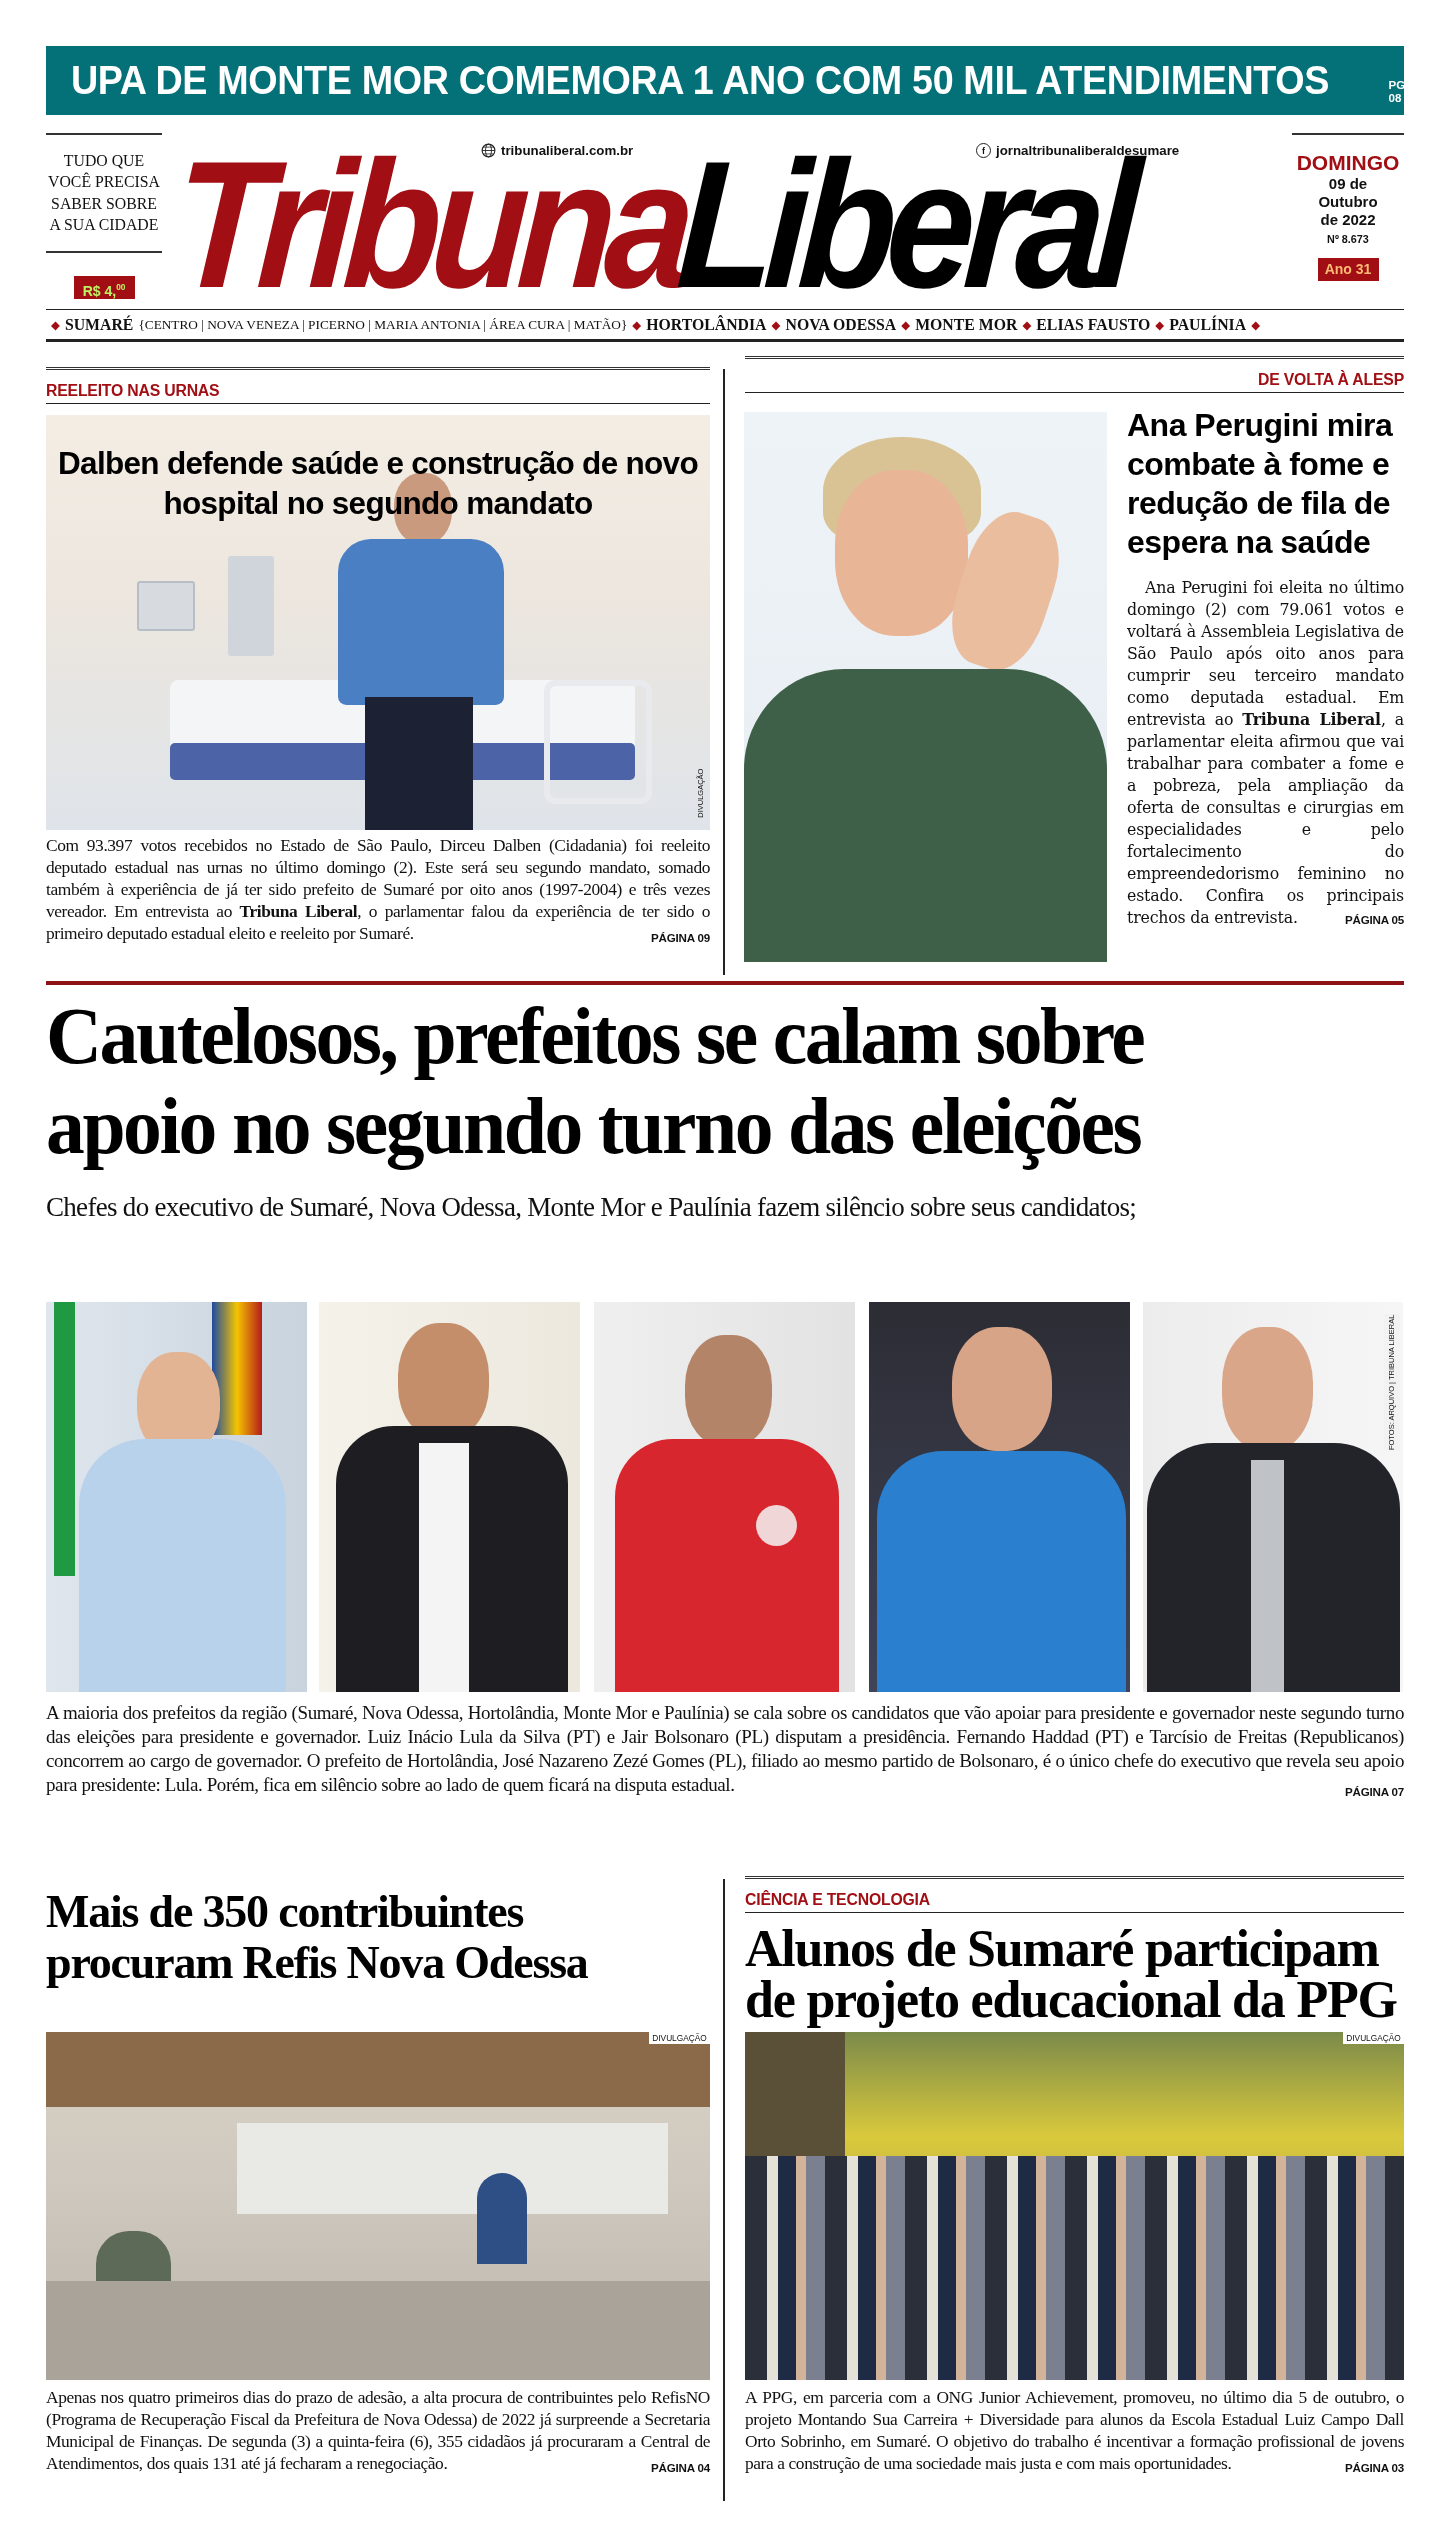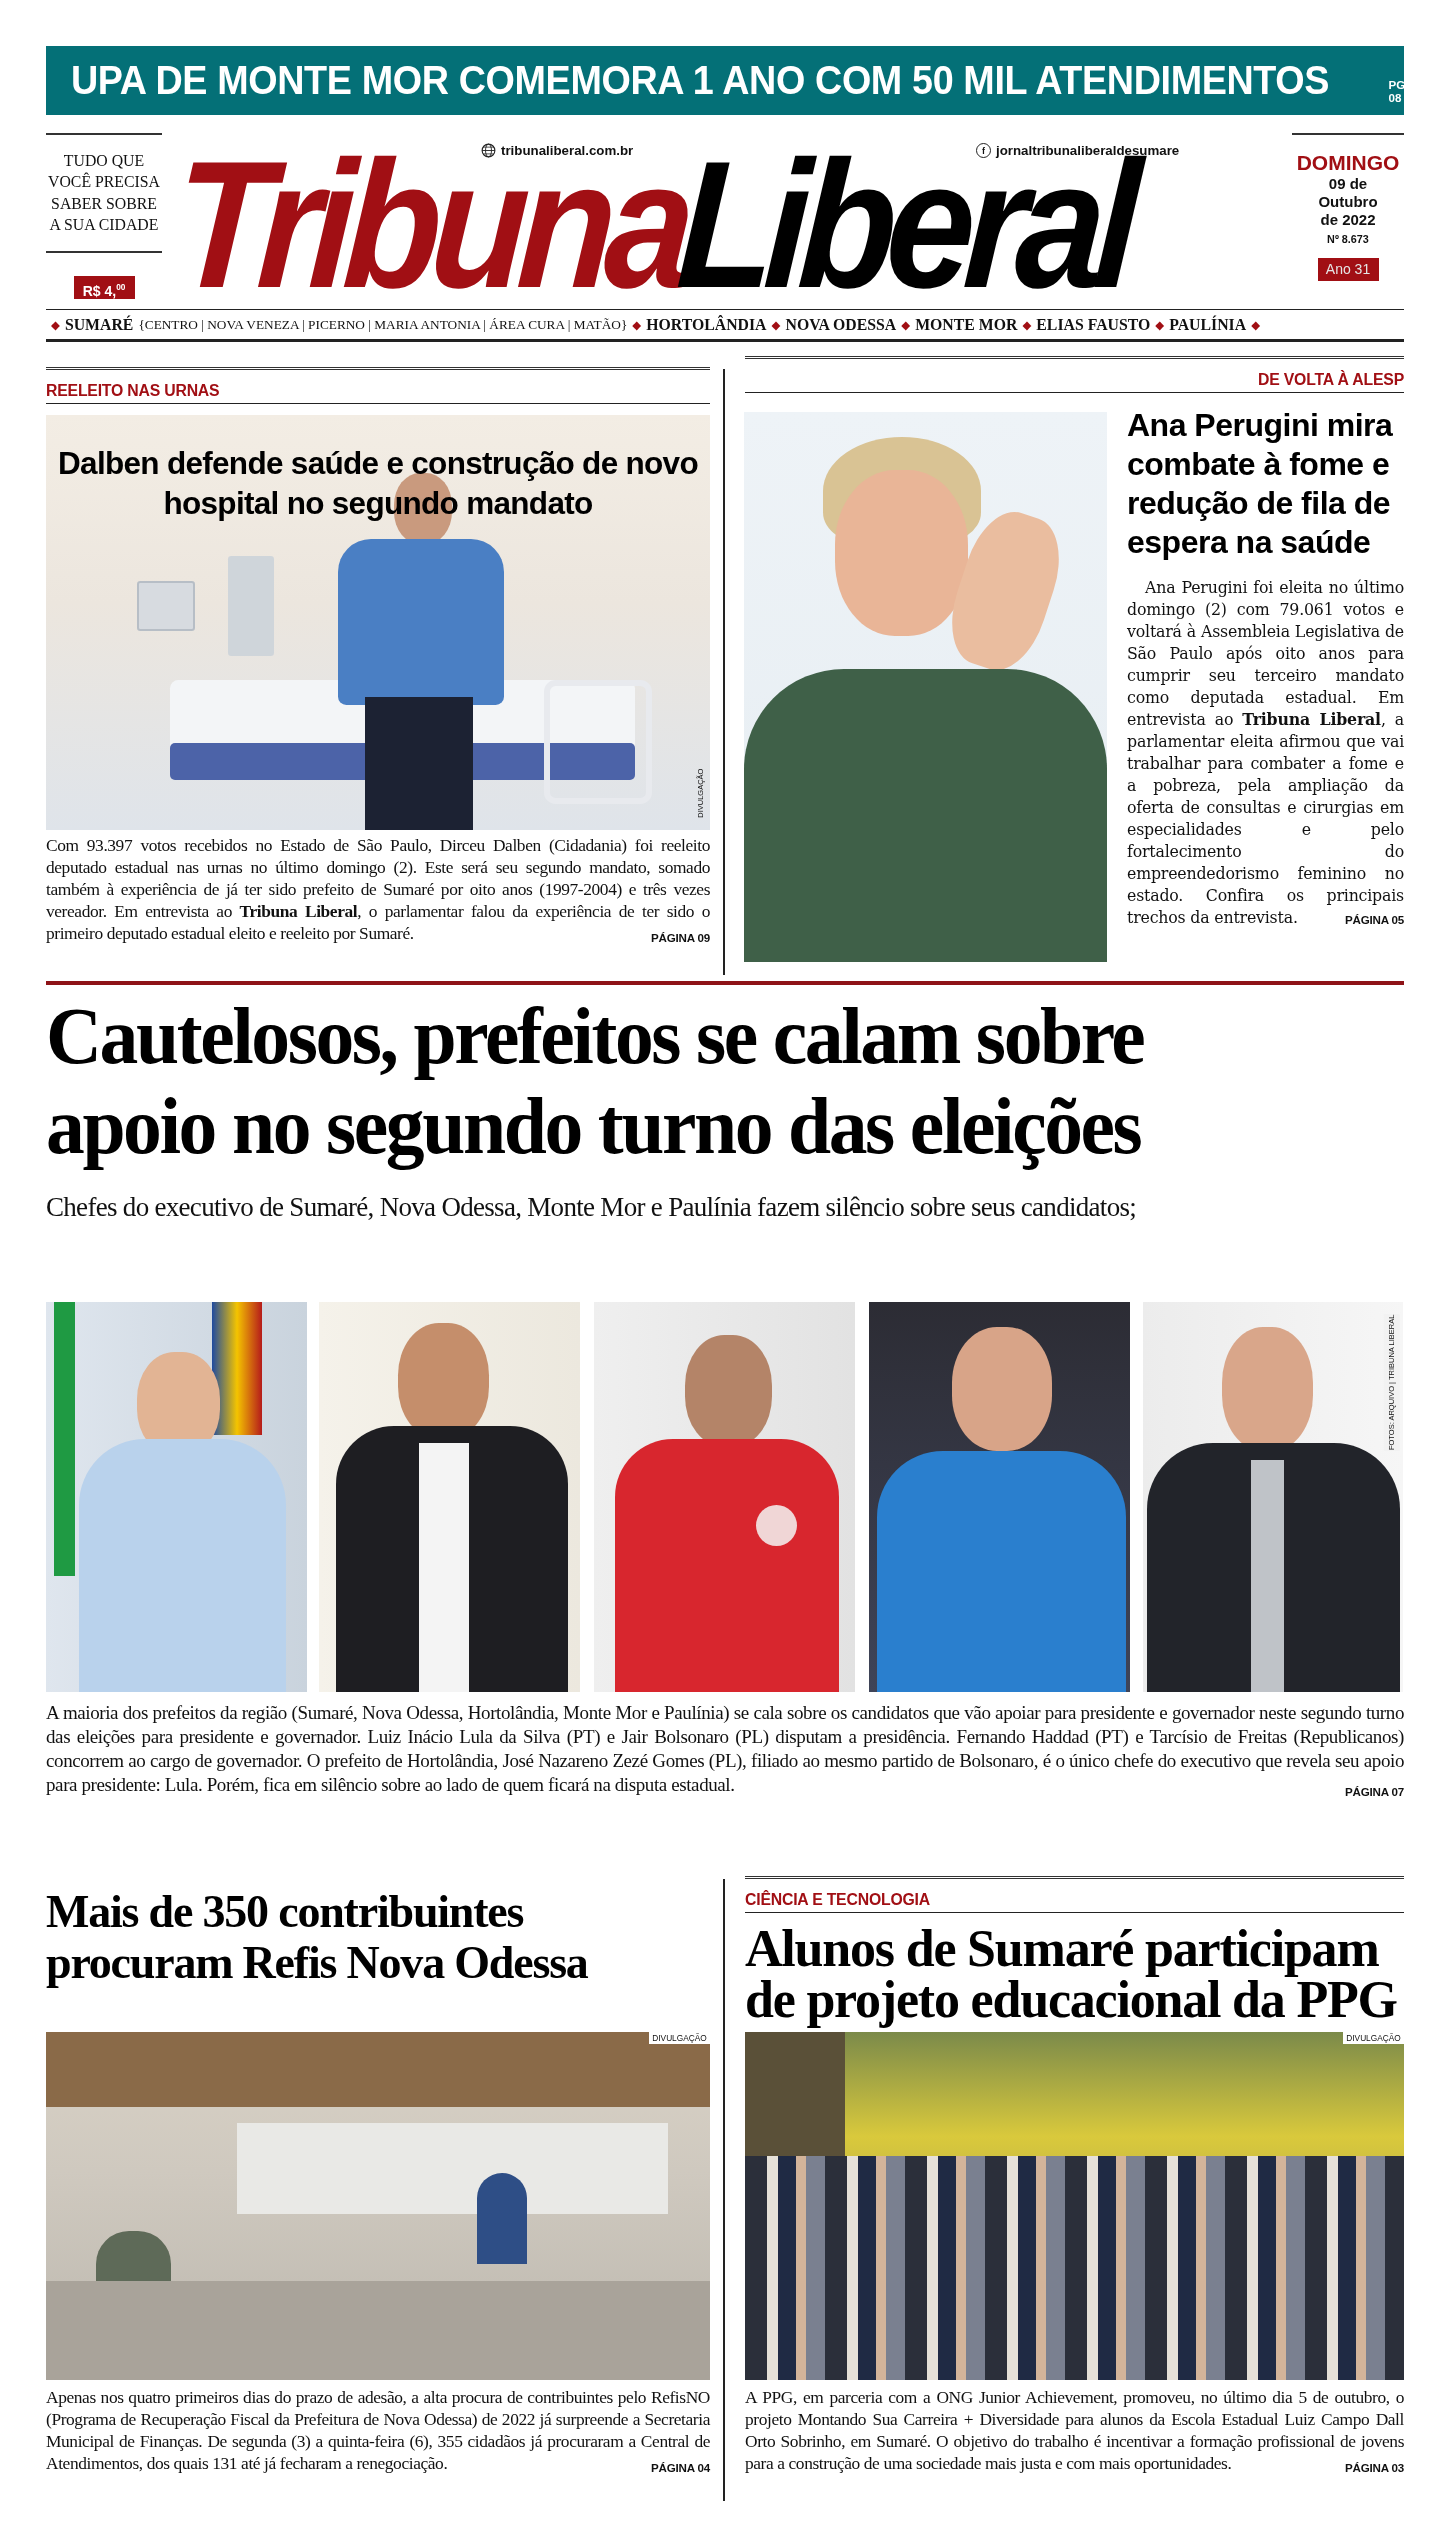--- a/index.html
+++ b/index.html
@@ -13,43 +13,43 @@
     display: flex; align-items: center; padding-left: 25px; }
   .banner-text { font-family: "Liberation Sans", sans-serif; font-weight: 700; font-size: 41px;
     letter-spacing: -0.4px; transform: scaleX(0.92); transform-origin: left center; white-space: nowrap; }
   .banner-page { font-family: "Liberation Sans", sans-serif; font-weight: 700; font-size: 11.6px; margin-left: -50px; margin-top: 21.6px; }
 
   
   .mast-left { left: 46px; top: 133px; width: 116px; }
   .mast-rule { height: 1.7px; background: #333; }
   .tagline { font-family: "Liberation Serif", serif; font-size: 15.8px; line-height: 21.6px; text-align: center;
     padding: 15px 0 15px 0; text-transform: uppercase; color: #111; }
-  .price { margin: 23px auto 0; width: 61px; height: 23px; background: #a10f14; color: #ffffff;
+  .price { margin: 23px auto 0; width: 61px; height: 23px; background: #a10f14; color: #bef264;
     font-family: "Liberation Sans", sans-serif; font-weight: 700; font-size: 14px; text-align: center; line-height: 23px; }
   .price sup { font-size: 8.3px; }
 
   .logo { left: 170px; top: 137px; height: 166px; display: flex; align-items: flex-end; }
   .logo-tribuna { font-family: "Liberation Sans", sans-serif; font-weight: 700; font-style: italic; font-size: 181px;
     color: #a10f14; letter-spacing: -11.6px; line-height: 158px; transform: scaleX(0.88) skewX(-4deg); transform-origin: left bottom; }
   .logo-liberal { font-family: "Liberation Sans", sans-serif; font-weight: 700; font-style: italic; font-size: 181px;
     color: #000; letter-spacing: -11.6px; line-height: 158px; transform: scaleX(0.88) skewX(-4deg); transform-origin: left bottom; margin-left: -75px; }
 
   .site-url { left: 481px; top: 143px; font-family: "Liberation Sans", sans-serif; font-weight: 700; font-size: 13.3px;
     display: flex; align-items: center; gap: 5px; }
   .fb-url { left: 976px; top: 143px; font-family: "Liberation Sans", sans-serif; font-weight: 700; font-size: 13.3px;
     display: flex; align-items: center; gap: 5px; }
   .circle-icon { width: 15px; height: 15px; border: 1.2px solid #222; border-radius: 50%; display: inline-flex;
     align-items: center; justify-content: center; font-size: 9px; font-weight: 700; }
 
   .mast-right { left: 1292px; top: 133px; width: 112px; text-align: center; font-family: "Liberation Sans", sans-serif; }
   .day { color: #a10f14; font-weight: 700; font-size: 21px; margin-top: 16.6px; }
   .date-line { font-weight: 700; font-size: 15px; line-height: 18px; color: #111; }
   .issue { font-weight: 700; font-size: 10.8px; margin-top: 3.3px; }
-  .year-badge { margin: 13.3px auto 0; width: 61px; height: 23px; background: #a10f14; color: #e5e5e5;
-    font-weight: 400; font-size: 14px; line-height: 23px; }
+  .year-badge { margin: 13.3px auto 0; width: 61px; height: 23px; background: #a10f14; color: #fdba74;
+    font-weight: 700; font-size: 14px; line-height: 23px; }
 
   
   .citynav { left: 46px; top: 309px; width: 1358px; height: 33px; border-top: 1.7px solid #222; border-bottom: 3.3px solid #222;
     display: flex; align-items: center; font-family: "Liberation Serif", serif; font-size: 15.8px; white-space: nowrap; overflow: hidden; }
   .citynav .diamond { color: #a10f14; font-size: 11.6px; margin: 0 5px; }
   .citynav .city { font-weight: 700; text-transform: uppercase; }
   .citynav .sub { font-size: 13.3px; margin-left: 5px; }
 
   
   .kicker-wrap { border-top: 3.3px double #333; padding-top: 12px; }

